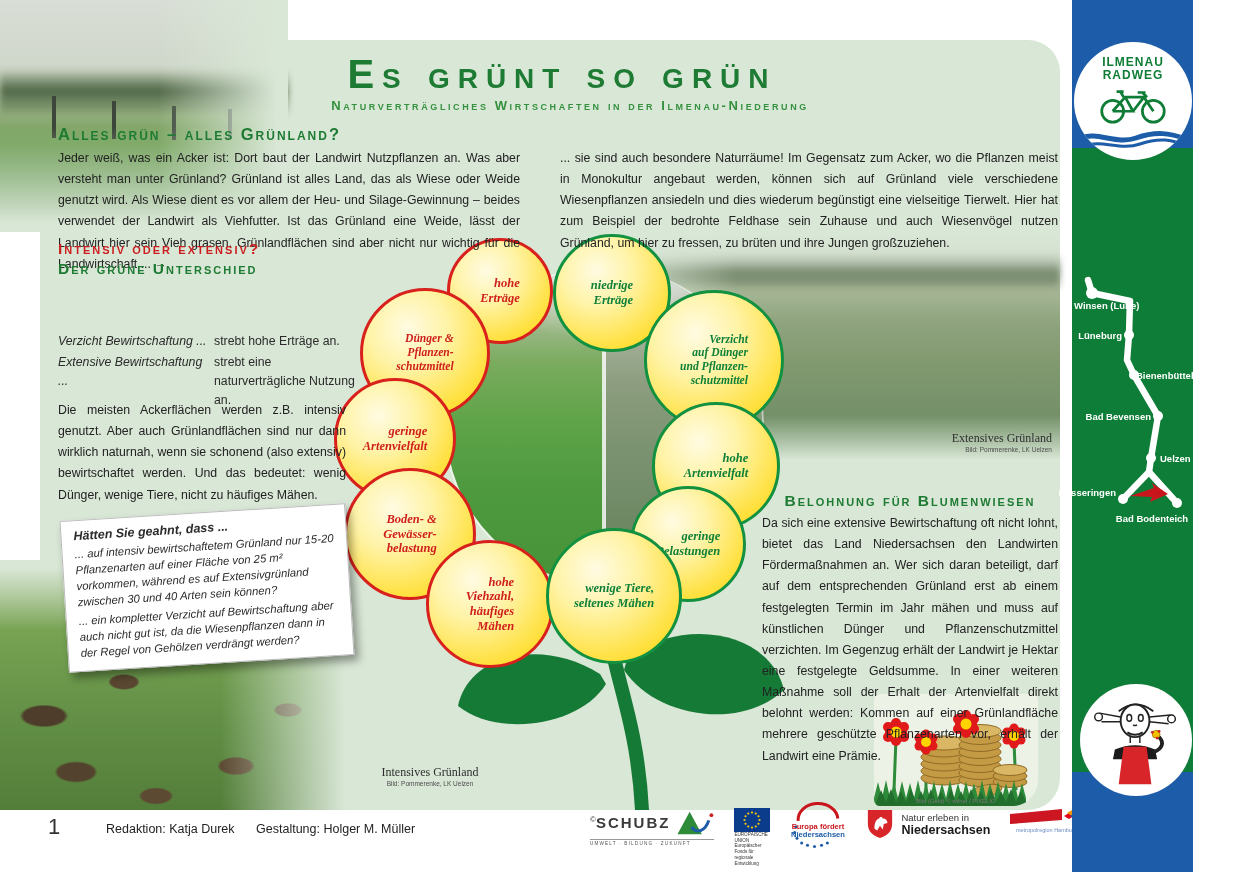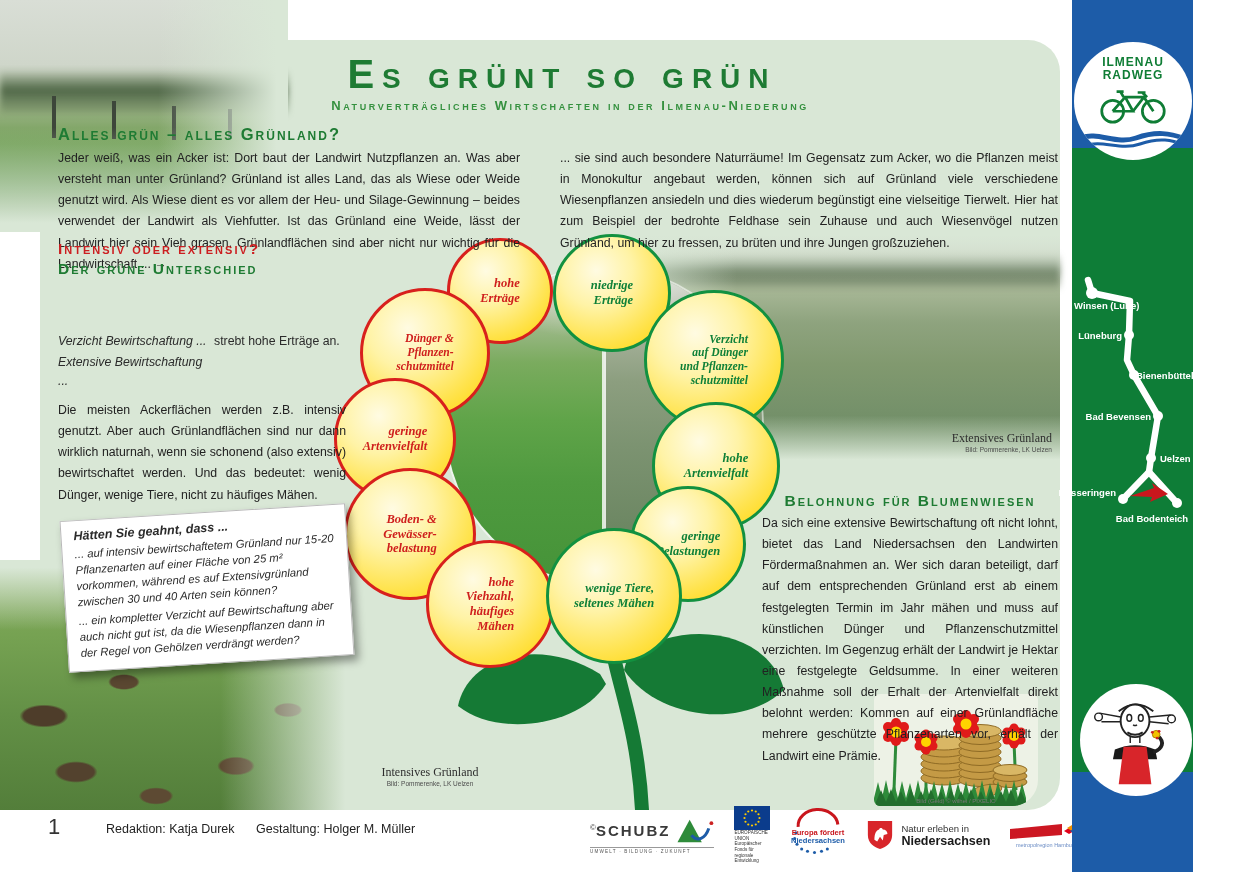--- a/index.html
+++ b/index.html
@@ -89,21 +89,21 @@
   .sb-logo-circle .l1{margin-top:14px;font-size:12px;font-weight:bold;color:#0f7d35;letter-spacing:1px;line-height:1.1;}
   .sb-logo-circle .l2{font-size:12px;font-weight:bold;color:#0f7d35;letter-spacing:1px;line-height:1.1;}
   .sb-map{left:1072px;top:268px;width:121px;height:290px;z-index:11;overflow:visible;}
   .map-label{font:bold 9.5px "Liberation Sans",sans-serif;fill:#fff;}
   .sb-girl-circle{left:1080px;top:684px;width:112px;height:112px;border-radius:50%;background:#fff;z-index:11;
     display:flex;align-items:center;justify-content:center;}
   
   .pagenum{left:48px;top:814px;font-size:22px;color:#333;z-index:5;}
   .credits{left:106px;top:822px;font-size:12.5px;color:#222;z-index:5;}
   .credits span{margin-right:18px;}
-  .logos{left:590px;top:808px;width:472px;height:54px;display:flex;align-items:center;gap:20px;z-index:5;}
+  .logos{left:590px;top:808px;width:472px;height:54px;display:flex;align-items:flex-start;gap:20px;z-index:5;}
   .logo-schubz .brand{font-size:15px;font-weight:bold;letter-spacing:2px;color:#3a3a3a;}
   .logo-schubz .cc{font-size:8px;vertical-align:super;color:#3a3a3a;}
   .logo-schubz .tag{font-size:4.6px;letter-spacing:1.2px;color:#555;border-top:1px solid #999;margin-top:1px;padding-top:1px;}
   .logo-eu{display:flex;flex-direction:column;align-items:center;}
   .logo-eu .cap{font-size:4.6px;color:#333;line-height:1.25;text-align:left;width:100%;}
   .logo-nds{display:flex;align-items:center;gap:7px;}
   .logo-nds .t1{font-size:9.5px;color:#333;}
   .logo-nds .t2{font-size:12.5px;font-weight:bold;color:#1a1a1a;}
   .logo-metro{display:flex;flex-direction:column;align-items:center;}
   .logo-metro .t{font-size:5.5px;color:#6b8cc4;margin-top:1px;}
@@ -174,20 +174,21 @@
   <div class="abs subtitle sc">Naturverträgliches Wirtschaften in der Ilmenau-Niederung</div>
   <div class="abs body-txt" style="left:58px;top:148px;width:462px;">Jeder weiß, was ein Acker ist: Dort baut der Landwirt Nutzpflanzen an. Was aber versteht man unter Grünland? Grünland ist alles Land, das als Wiese oder Weide genutzt wird. Als Wiese dient es vor allem der Heu- und Silage-Gewinnung – beides verwendet der Landwirt als Viehfutter. Ist das Grünland eine Weide, lässt der Landwirt hier sein Vieh grasen. Grünlandflächen sind aber nicht nur wichtig für die Landwirtschaft ... →</div>
   <div class="abs body-txt" style="left:560px;top:148px;width:498px;">... sie sind auch besondere Naturräume! Im Gegensatz zum Acker, wo die Pflanzen meist in Monokultur angebaut werden, können sich auf Grünland viele verschiedene Wiesenpflanzen ansiedeln und dies wiederum begünstigt eine vielseitige Tierwelt. Hier hat zum Beispiel der bedrohte Feldhase sein Zuhause und auch Wiesenvögel nutzen Grünland, um hier zu fressen, zu brüten und ihre Jungen großzuziehen.</div>
 
   <div class="abs h-red sc" style="left:58px;top:240px;">Intensiv oder extensiv?</div>
   <div class="abs h-green sc" style="left:58px;top:260px;font-size:15.5px;">Der grüne Unterschied</div>
   <div class="abs defs" style="left:58px;top:332px;width:310px;">
     <div class="term">Verzicht Bewirtschaftung ...</div>
     <div>strebt hohe Erträge an.</div>
     <div class="term">Extensive Bewirtschaftung ...</div>
+    <div>strebt eine naturverträgliche Nutzung an.</div>
   </div>
   <div class="abs body-txt" style="left:58px;top:400px;width:288px;">Die meisten Ackerflächen werden z.B. intensiv genutzt. Aber auch Grünlandflächen sind nur dann wirklich naturnah, wenn sie schonend (also extensiv) bewirtschaftet werden. Und das bedeutet: wenig Dünger, wenige Tiere, nicht zu häufiges Mähen.</div>
 
   <div class="abs note">
     <div class="nh">Hätten Sie geahnt, dass ...</div>
     <div class="ni">... auf intensiv bewirtschaftetem Grünland nur 15-20 Pflanzenarten auf einer Fläche von 25 m² vorkommen, während es auf Extensivgrünland zwischen 30 und 40 Arten sein können?</div>
     <div class="ni">... ein kompletter Verzicht auf Bewirtschaftung aber auch nicht gut ist, da die Wiesenpflanzen dann in der Regel von Gehölzen verdrängt werden?</div>
   </div>
 
   <div class="abs h-green sc" style="left:762px;top:492px;width:296px;text-align:center;font-size:15.5px;">Belohnung für Blumenwiesen</div>

